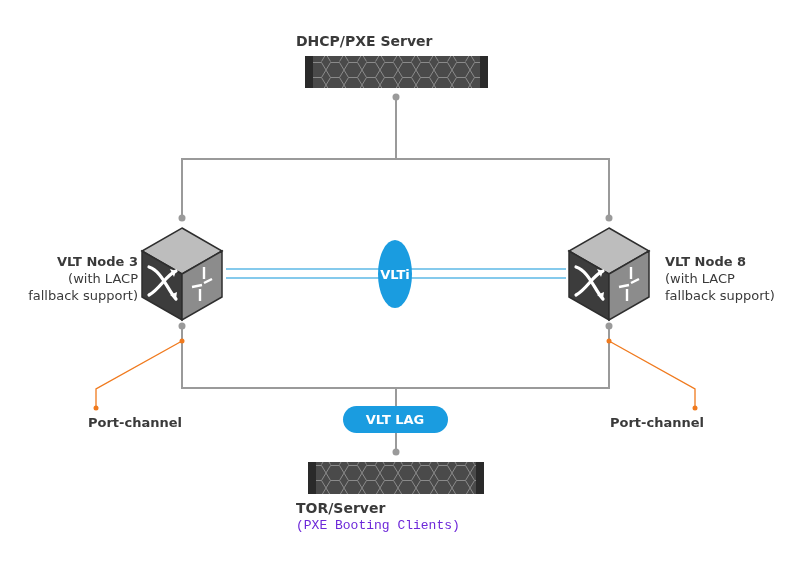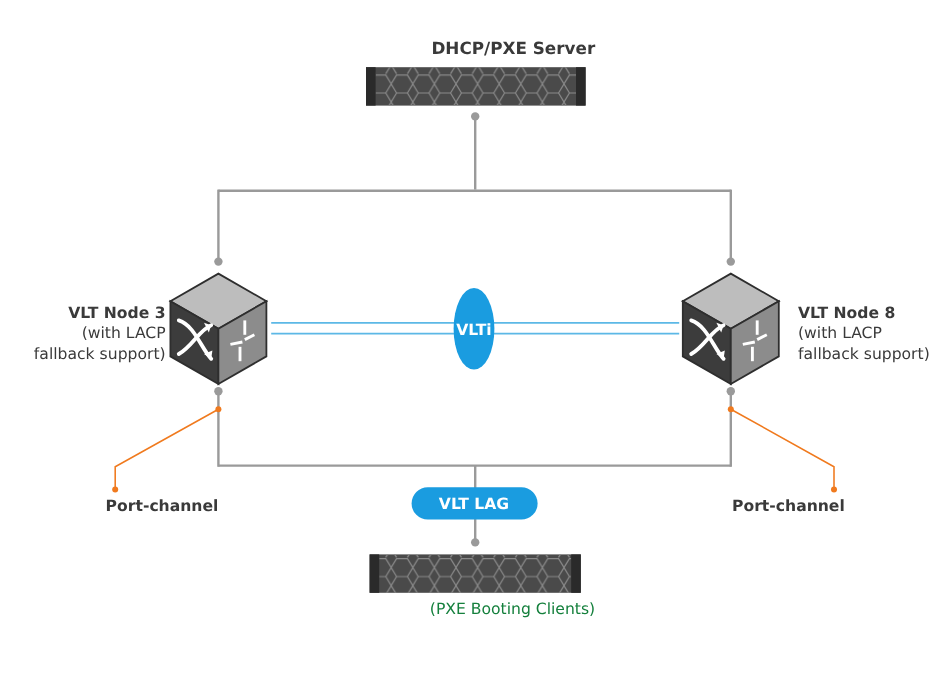--- a/index.html
+++ b/index.html
@@ -2,21 +2,21 @@
 <html><head>
   <meta charset="utf-8">
   <style>
     html, body { margin: 0; padding: 0; background: #ffffff; }
     body { width: 791px; height: 569px; position: relative; overflow: hidden;
            font-family: "DejaVu Sans", "Liberation Sans", sans-serif; color: #333333; }
     #diagram { position: absolute; left: 0; top: 0; }
     .lbl { position: absolute; font-size: 13px; line-height: 17px; color: #3a3a3a; white-space: nowrap; }
     .bold { font-weight: bold; }
     .right { text-align: right; }
-    .center { text-align: right; }
+    .center { text-align: left; }
     .pill-text { fill: #ffffff; font-family: "DejaVu Sans", "Liberation Sans", sans-serif;
                  font-weight: bold; font-size: 13px; }
   </style>
 </head>
 <body>
 
 <svg id="diagram" width="791" height="569" viewBox="0 0 791 569" xmlns="http://www.w3.org/2000/svg">
   <defs>
     <pattern id="hexpat" width="18" height="31" patternUnits="userSpaceOnUse" x="2" y="0">
       <path d="M0,8 L4.5,0.5 L13.5,0.5 L18,8 L13.5,15.5 L4.5,15.5 Z M4.5,15.5 L0,23 L4.5,30.5 M13.5,15.5 L18,23 L13.5,30.5" fill="none" stroke="#8a8a8a" stroke-width="1"></path>
@@ -142,14 +142,15 @@
 <div class="lbl" style="left:665px; top:253px; width:126px;">
   <div class="bold">VLT Node 8</div>
   <div>(with LACP</div>
   <div>fallback support)</div>
 </div>
 
 <div class="lbl bold" style="left:88px; top:414px;">Port-channel</div>
 <div class="lbl bold" style="left:610px; top:414px;">Port-channel</div>
 
 <div class="lbl center" style="left:296px; top:500px; width:200px;">
-  <div style="color:#15803d;">(PXE Booting Clients)</div>
+  <div class="bold" style="font-size:14px;">TOR/Server</div>
+  <div style="color:#6d28d9;font-family:Liberation Mono, monospace;">(PXE Booting Clients)</div>
 </div>
 
 </body></html>

